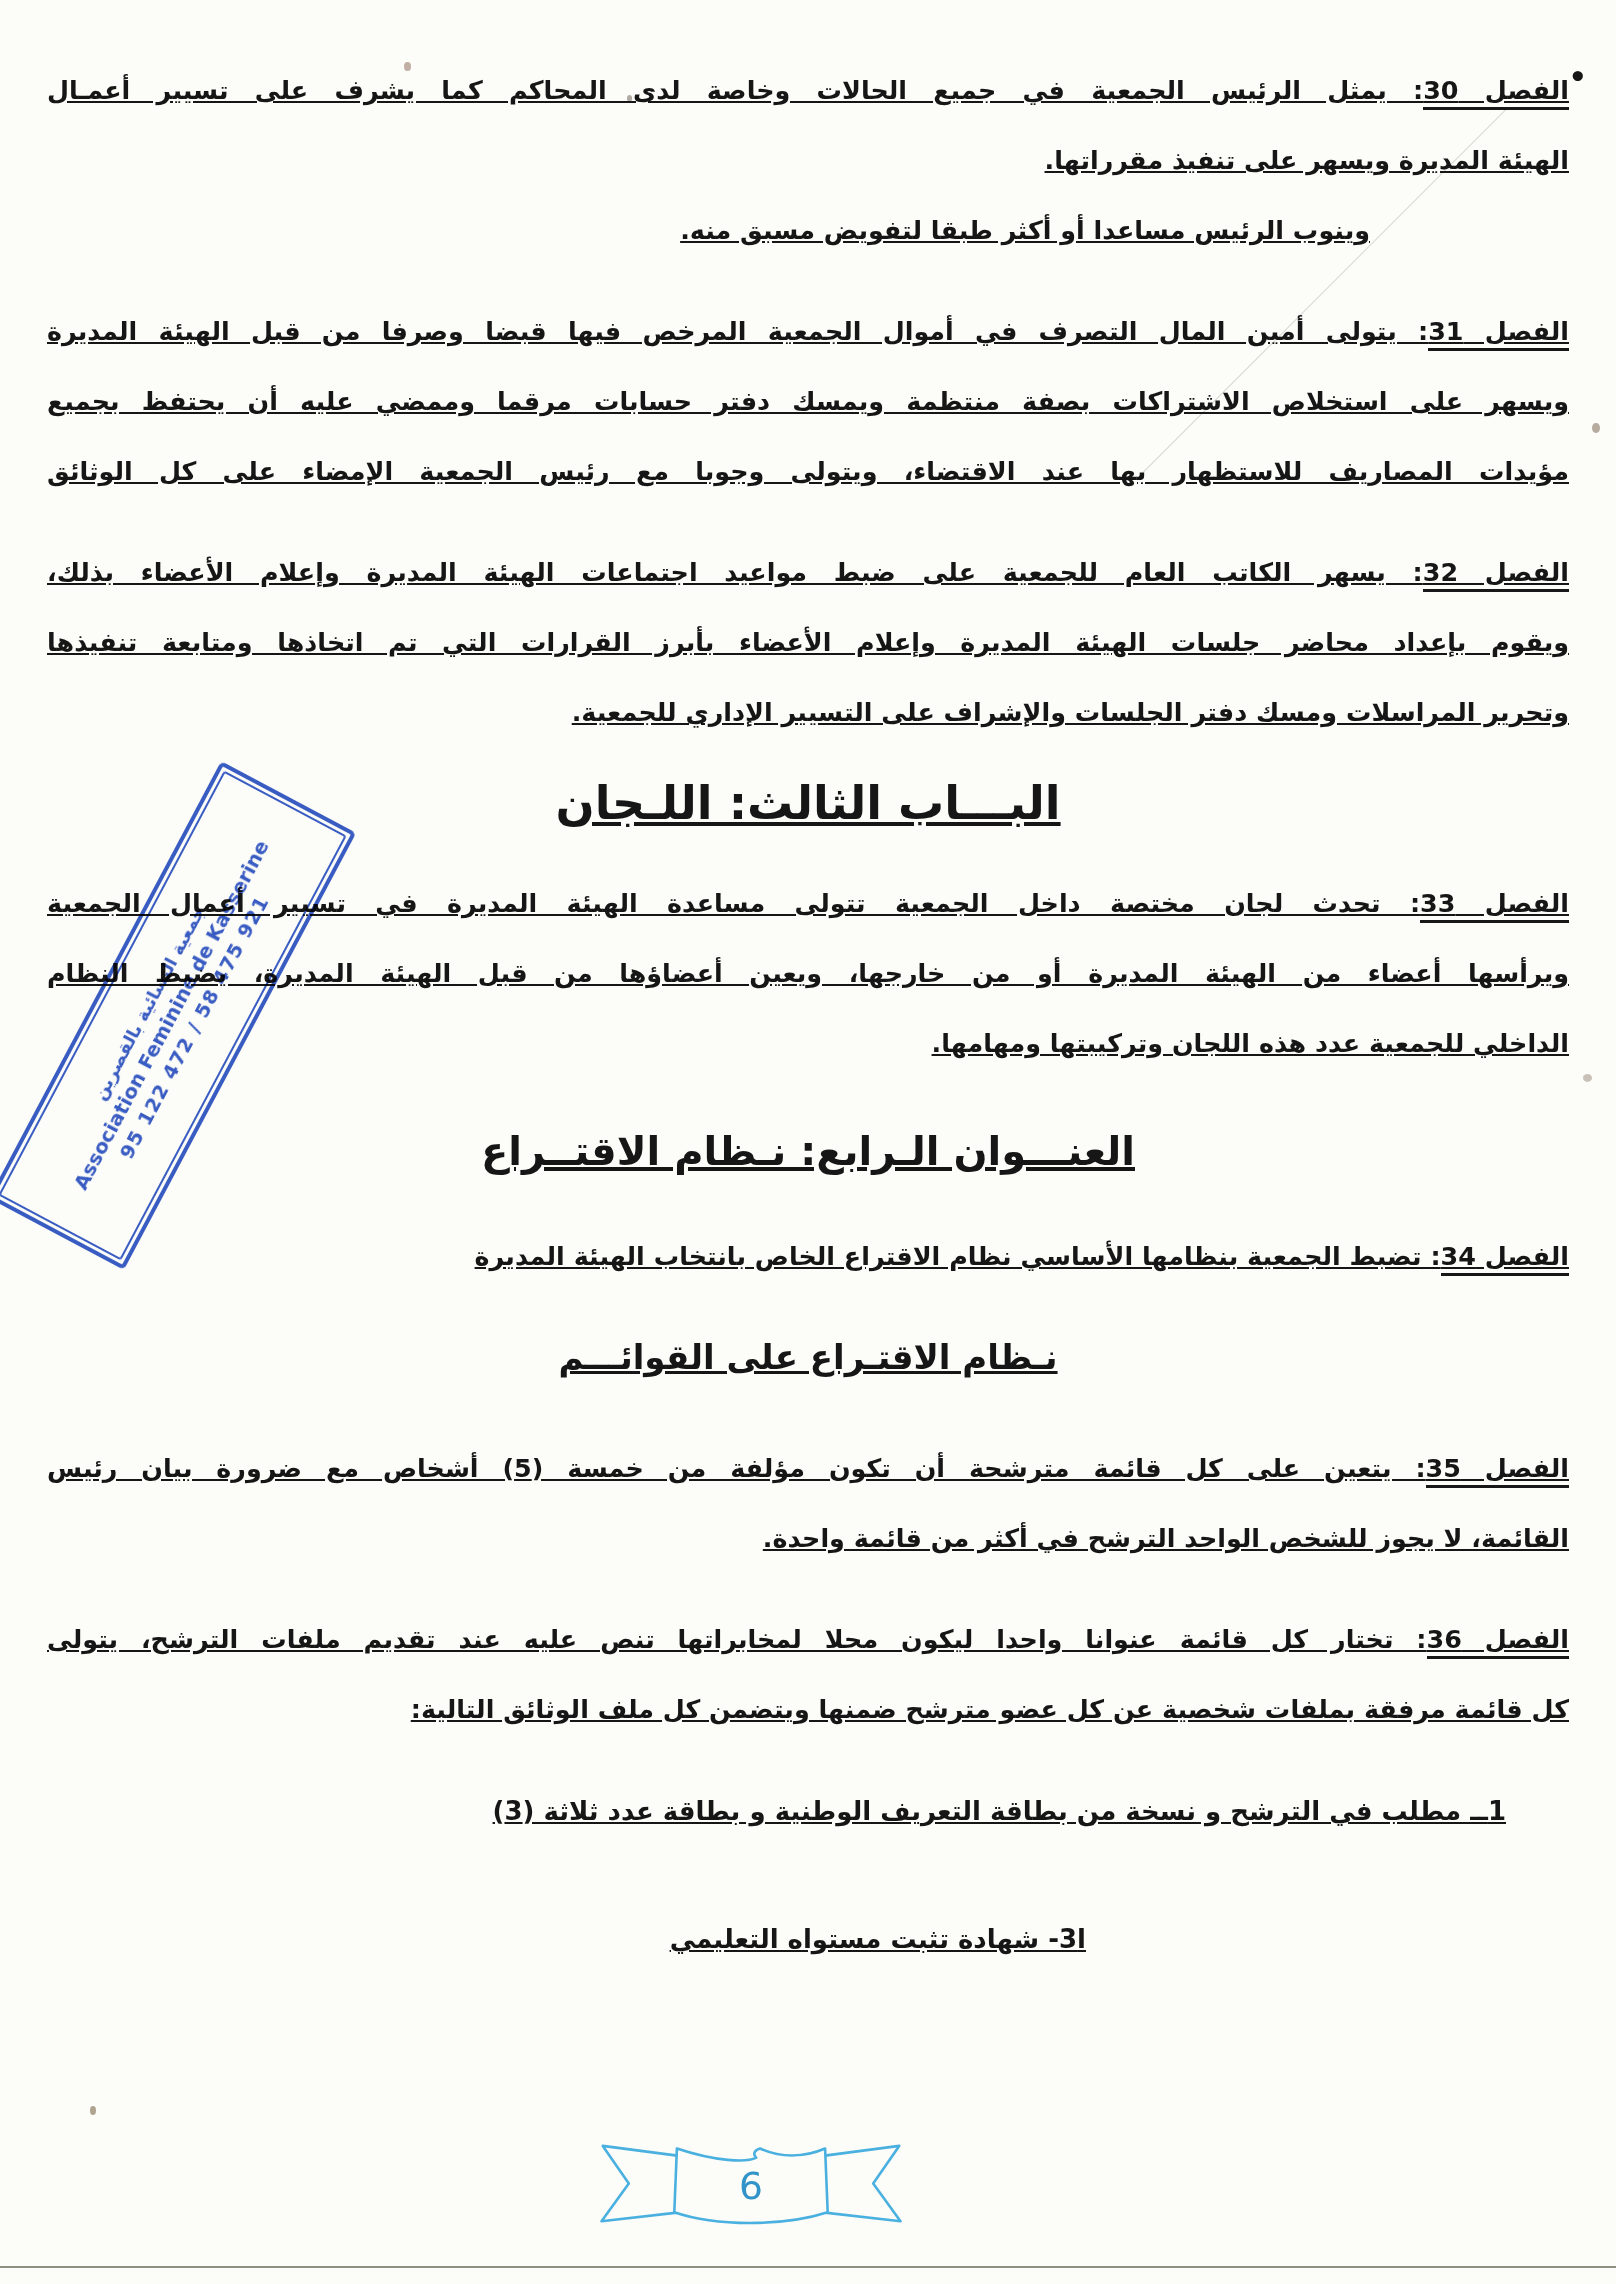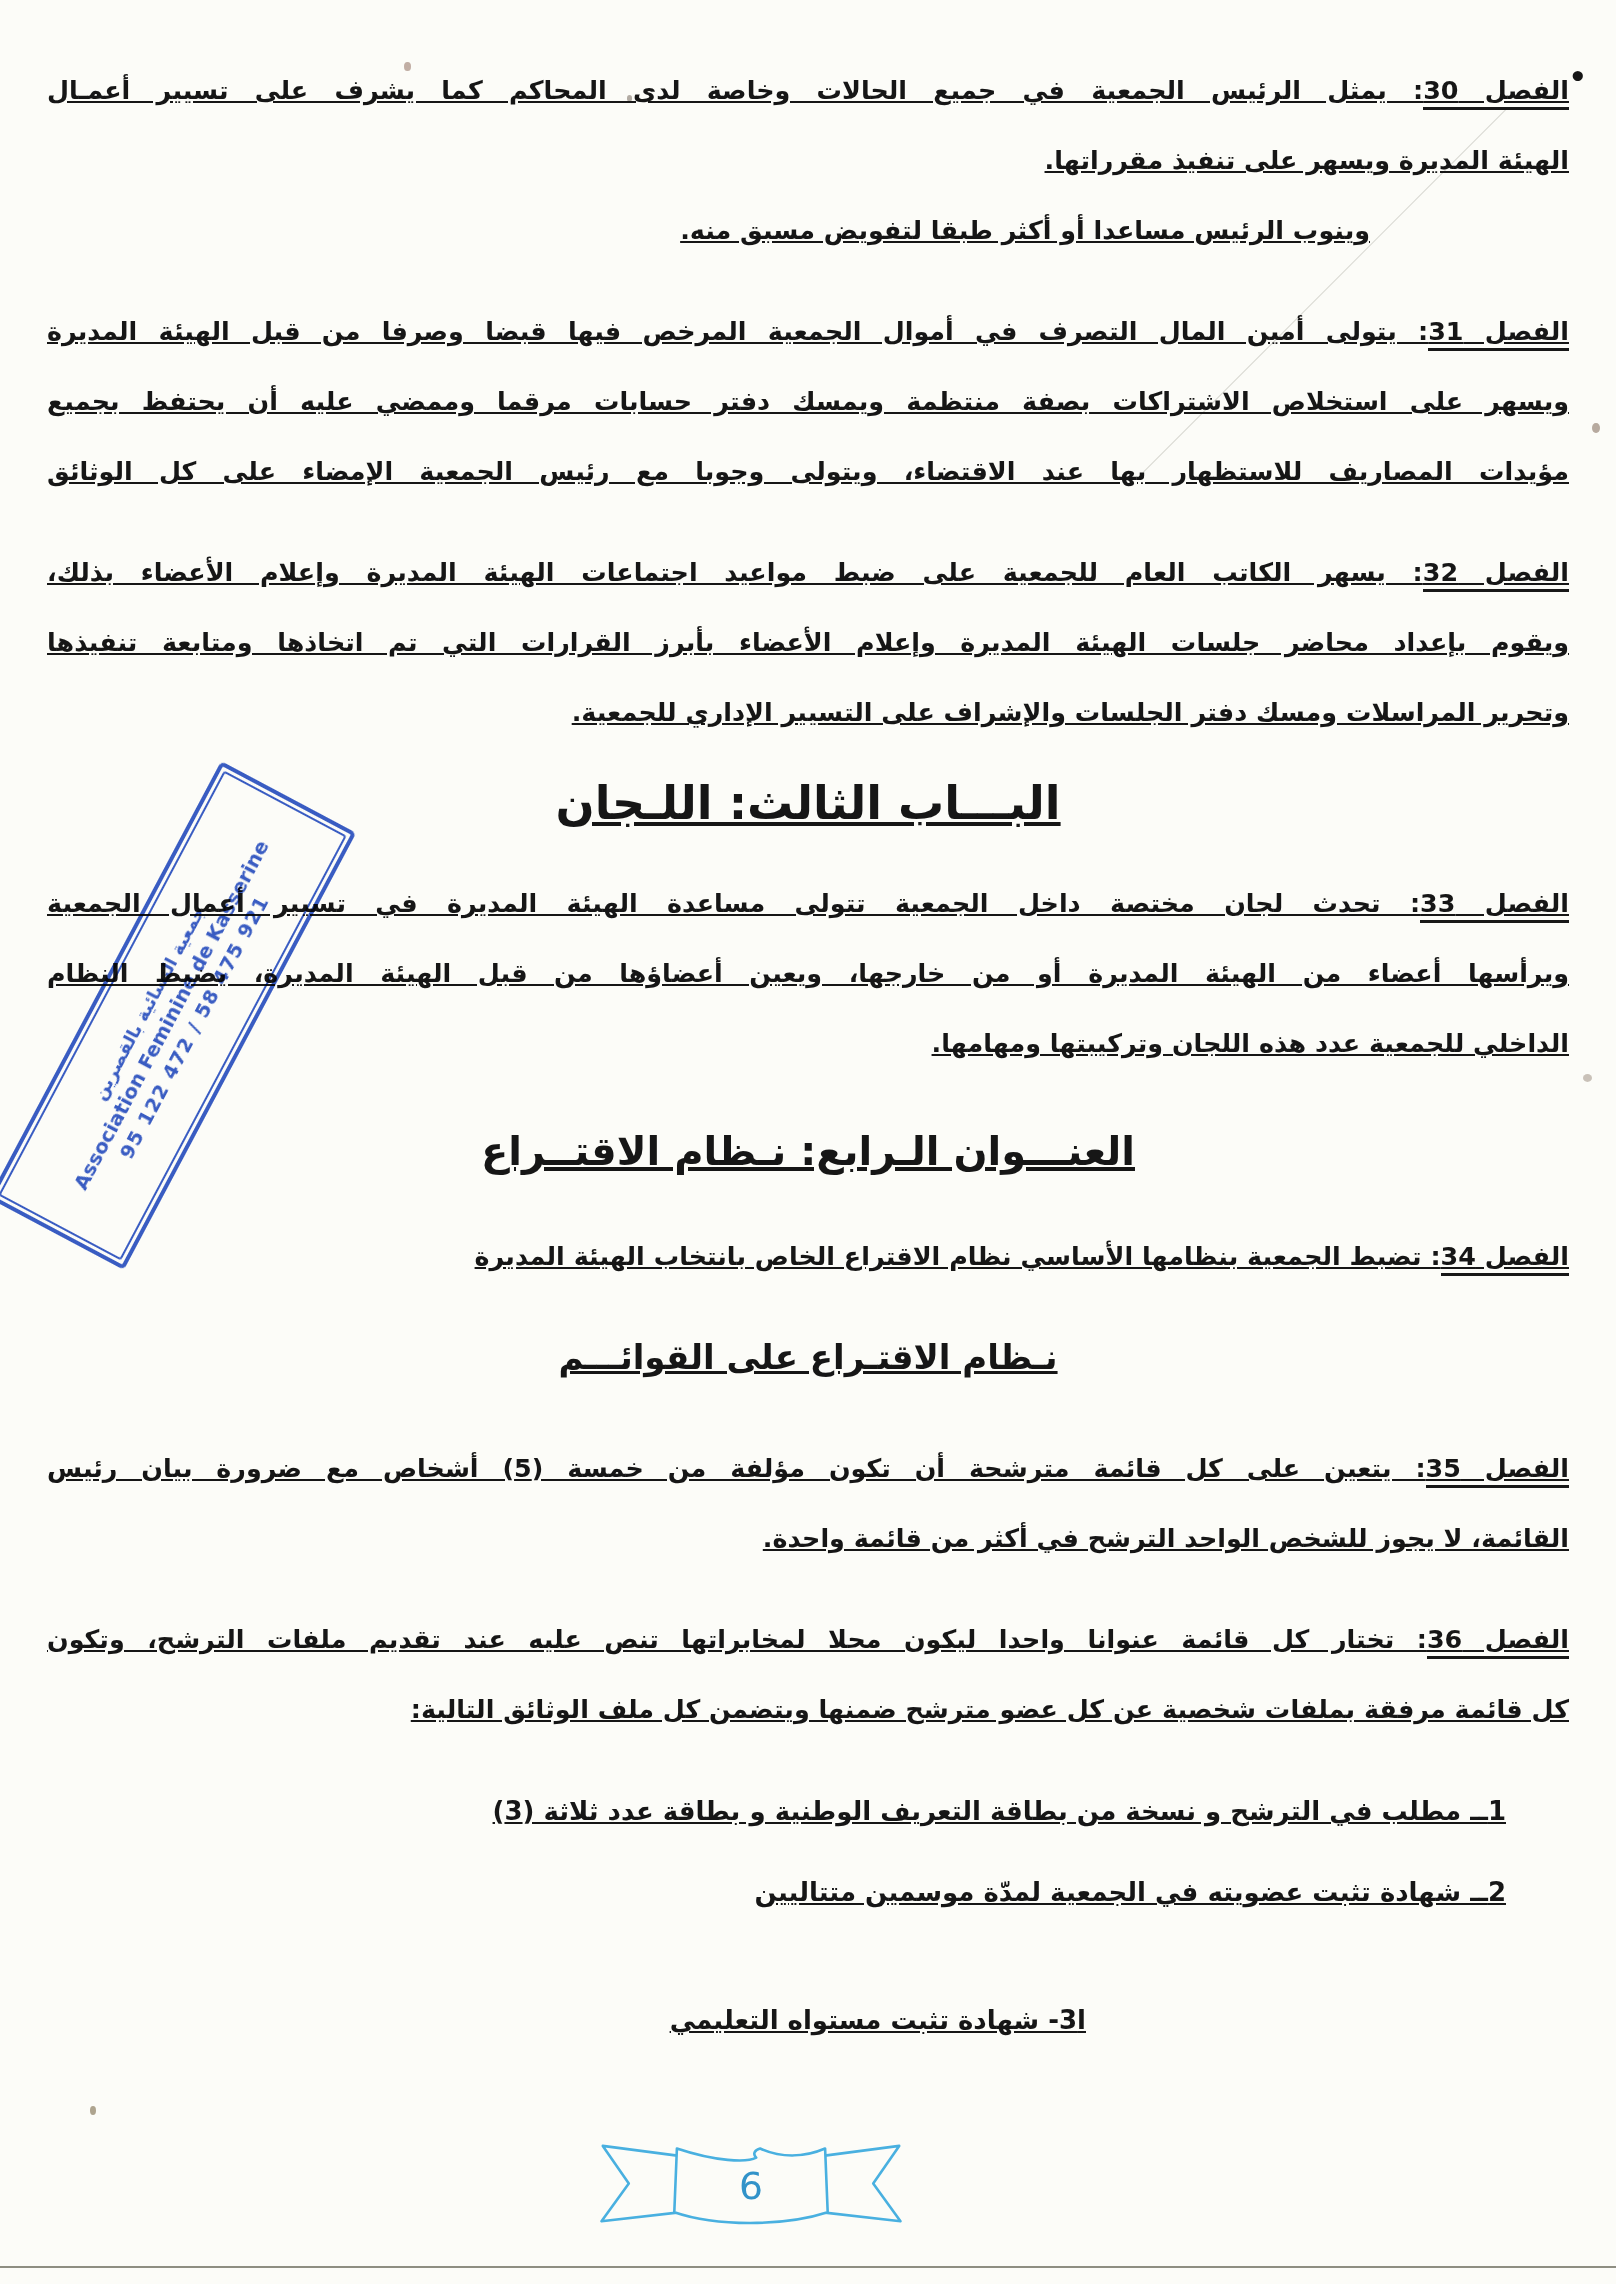--- a/index.html
+++ b/index.html
@@ -123,27 +123,26 @@
   </div>
 
   <div class="h-sub">نـظام الاقتـراع على القوائـــم</div>
 
   <div class="para">
     <div class="line full"><span class="art-label">الفصل 35</span><span>: يتعين على كل قائمة مترشحة أن تكون مؤلفة من خمسة (5) أشخاص مع ضرورة بيان رئيس</span></div>
     <div class="line end">القائمة، لا يجوز للشخص الواحد الترشح في أكثر من قائمة واحدة.</div>
   </div>
 
   <div class="para">
-    <div class="line full"><span class="art-label">الفصل 36</span><span>: تختار كل قائمة عنوانا واحدا ليكون محلا لمخابراتها تنص عليه عند تقديم ملفات الترشح، وتكون</span></div>
+    <div class="line full"><span class="art-label">الفصل 36</span><span>: تختار كل قائمة عنوانا واحدا ليكون محلا لمخابراتها تنص عليه عند تقديم ملفات الترشح، يتولى</span></div>
     <div class="line end">كل قائمة مرفقة بملفات شخصية عن كل عضو مترشح ضمنها ويتضمن كل ملف الوثائق التالية:</div>
   </div>
 
   <div class="items">
     <div class="item">1ــ مطلب في الترشح  و  نسخة من بطاقة التعريف الوطنية  و  بطاقة عدد ثلاثة (3)</div>
-    <div class="item">2ــ شهادة تثبت عضويته في الجمعية لمدّة موسمين متتاليين</div>
     <div class="item item3">ا3- شهادة تثبت مستواه التعليمي</div>
   </div>
 
 </div>
 
 <div class="stamp">
   <div class="stamp-outer"></div>
   <div class="stamp-inner">
     <div class="stamp-ar">جمعية النسائية بالقصرين</div>
     <div class="stamp-fr">Association Feminine de Kasserine</div>

